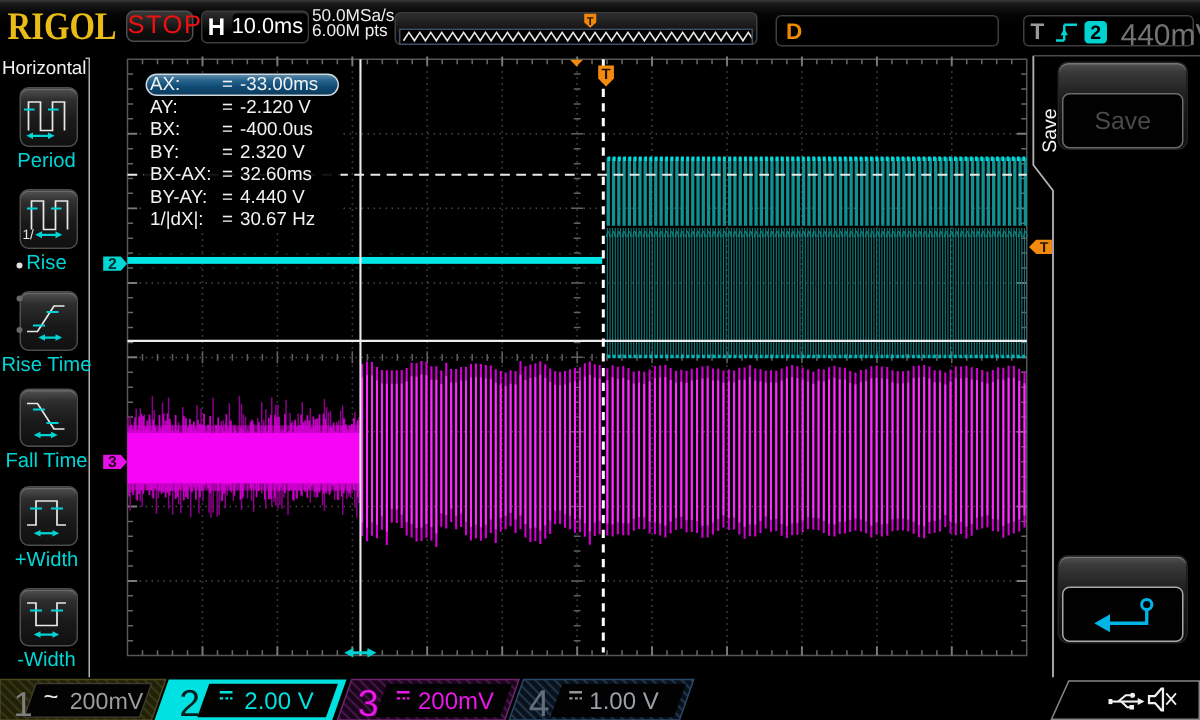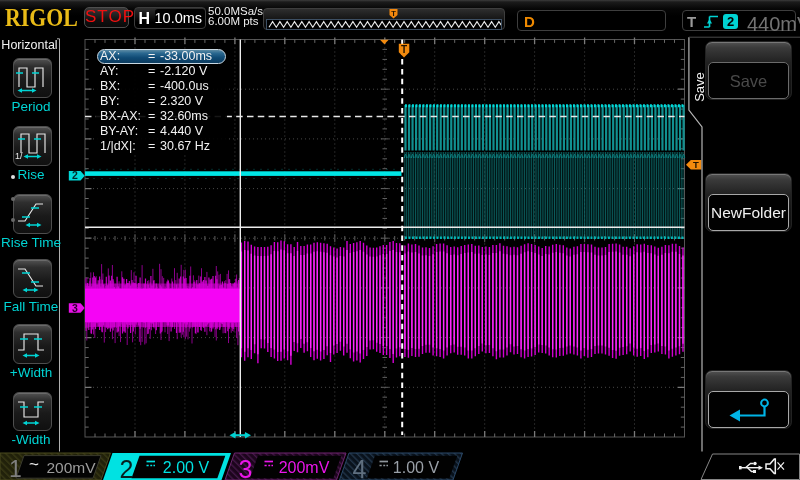--- a/index.html
+++ b/index.html
@@ -241,23 +241,20 @@
       </div>
 <div class="irow" style="top:90.6px">
         <span class="l">1/|dX|:</span>
         <span class="e">=</span>
         <span class="v">30.67 Hz</span>
       </div>
 </div>
 <div class="abs" id="save"><span>Save</span></div>
 <div class="abs rbtn" style="top:41px">
       <div class="rin" style="border:1px solid #6b6b6b;color:#4a4a4a;">Save</div>
-    </div>
-<div class="abs rbtn" style="top:173px">
-      <div class="rin" style="border:1px solid #a8a8a8;color:#f0f0f0;font-size:15.5px;">NewFolder</div>
     </div>
 <div class="abs rbtn" style="top:370px">
       <div class="rin" style="border:1px solid #a8a8a8;color:#f0f0f0;">
         <svg width="79" height="34" viewBox="0 0 79 34">
           <circle cx="55.5" cy="11" r="3.4" stroke="#00b4e6" stroke-width="2" fill="none"></circle>
           <path d="M55.5,14.4V23.5H30" stroke="#00b4e6" stroke-width="2.2" fill="none"></path>
           <polygon points="31,17.5 31,29.5 20.5,23.5" fill="#00b4e6"></polygon>
         </svg>
       </div>
     </div>

